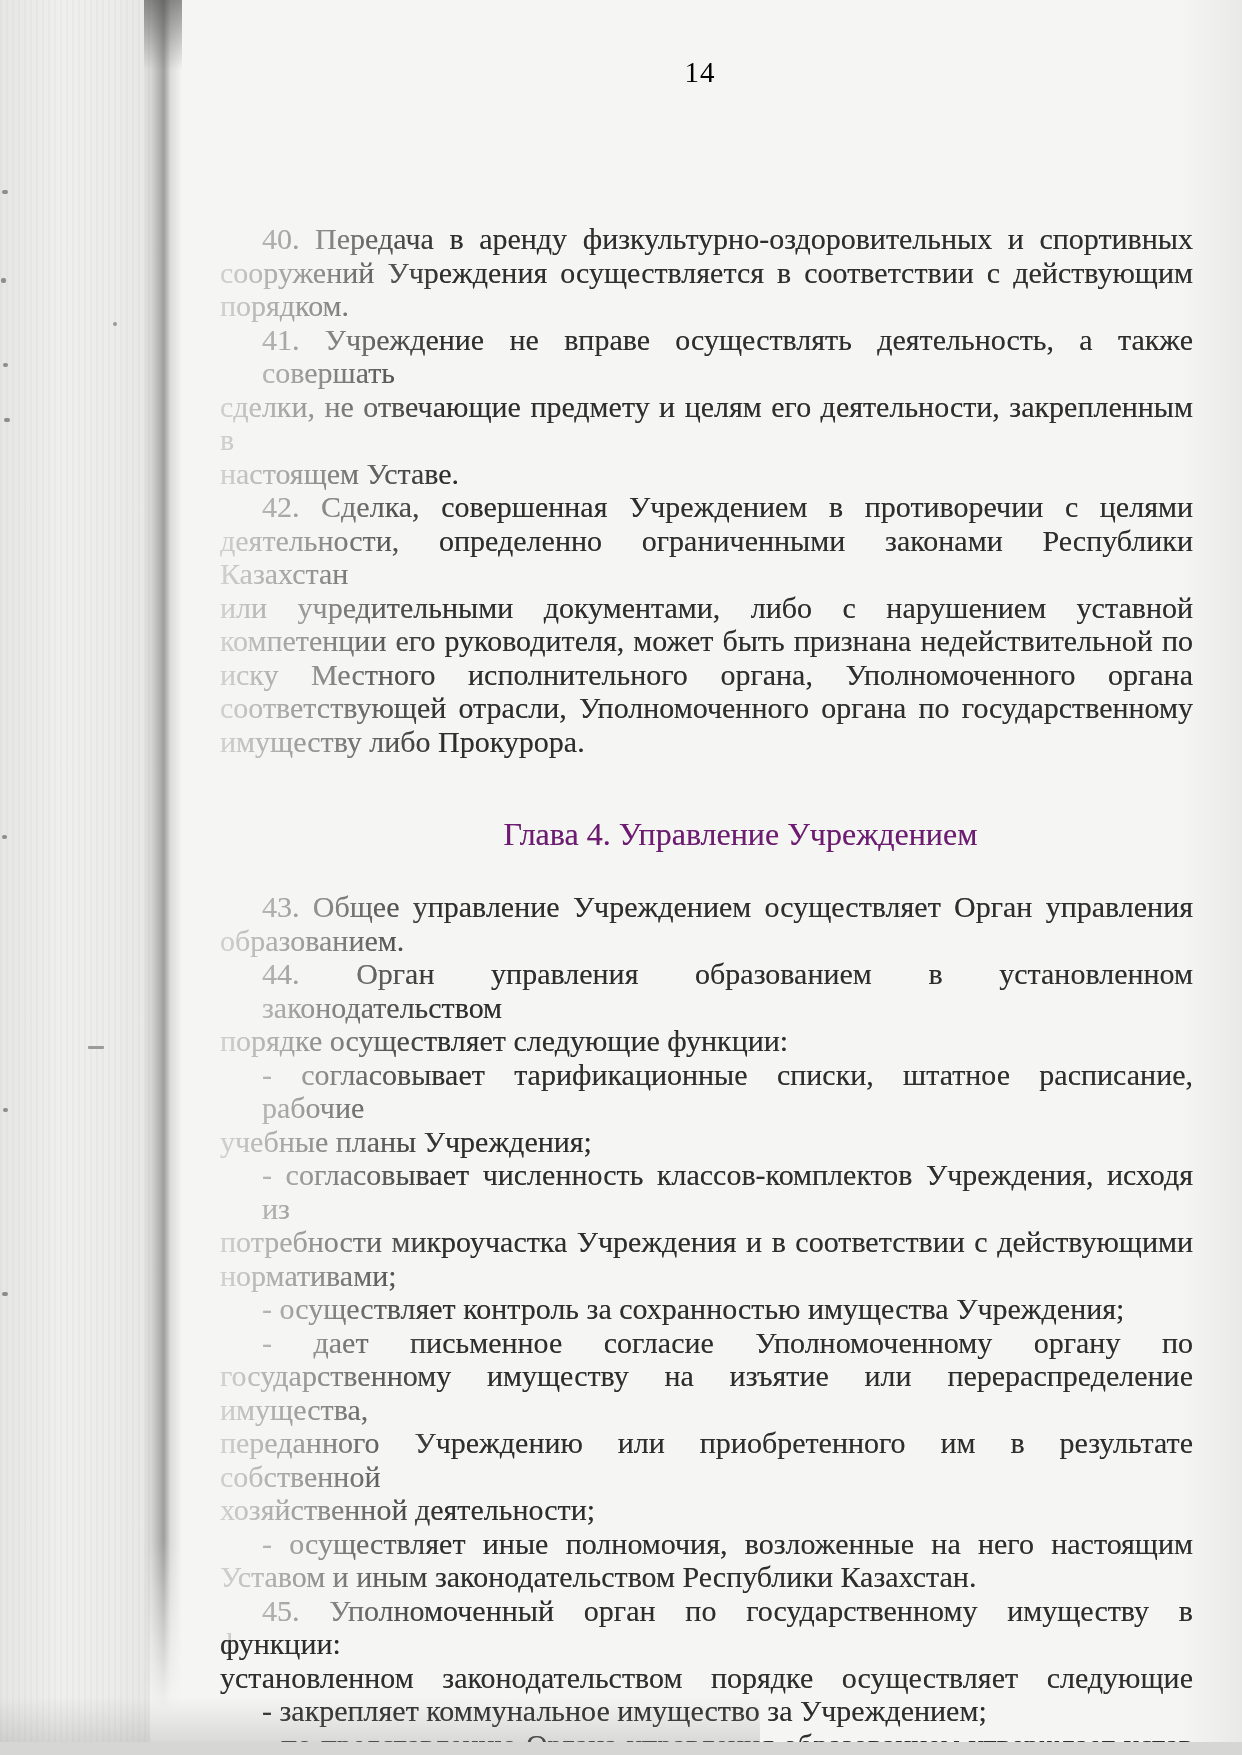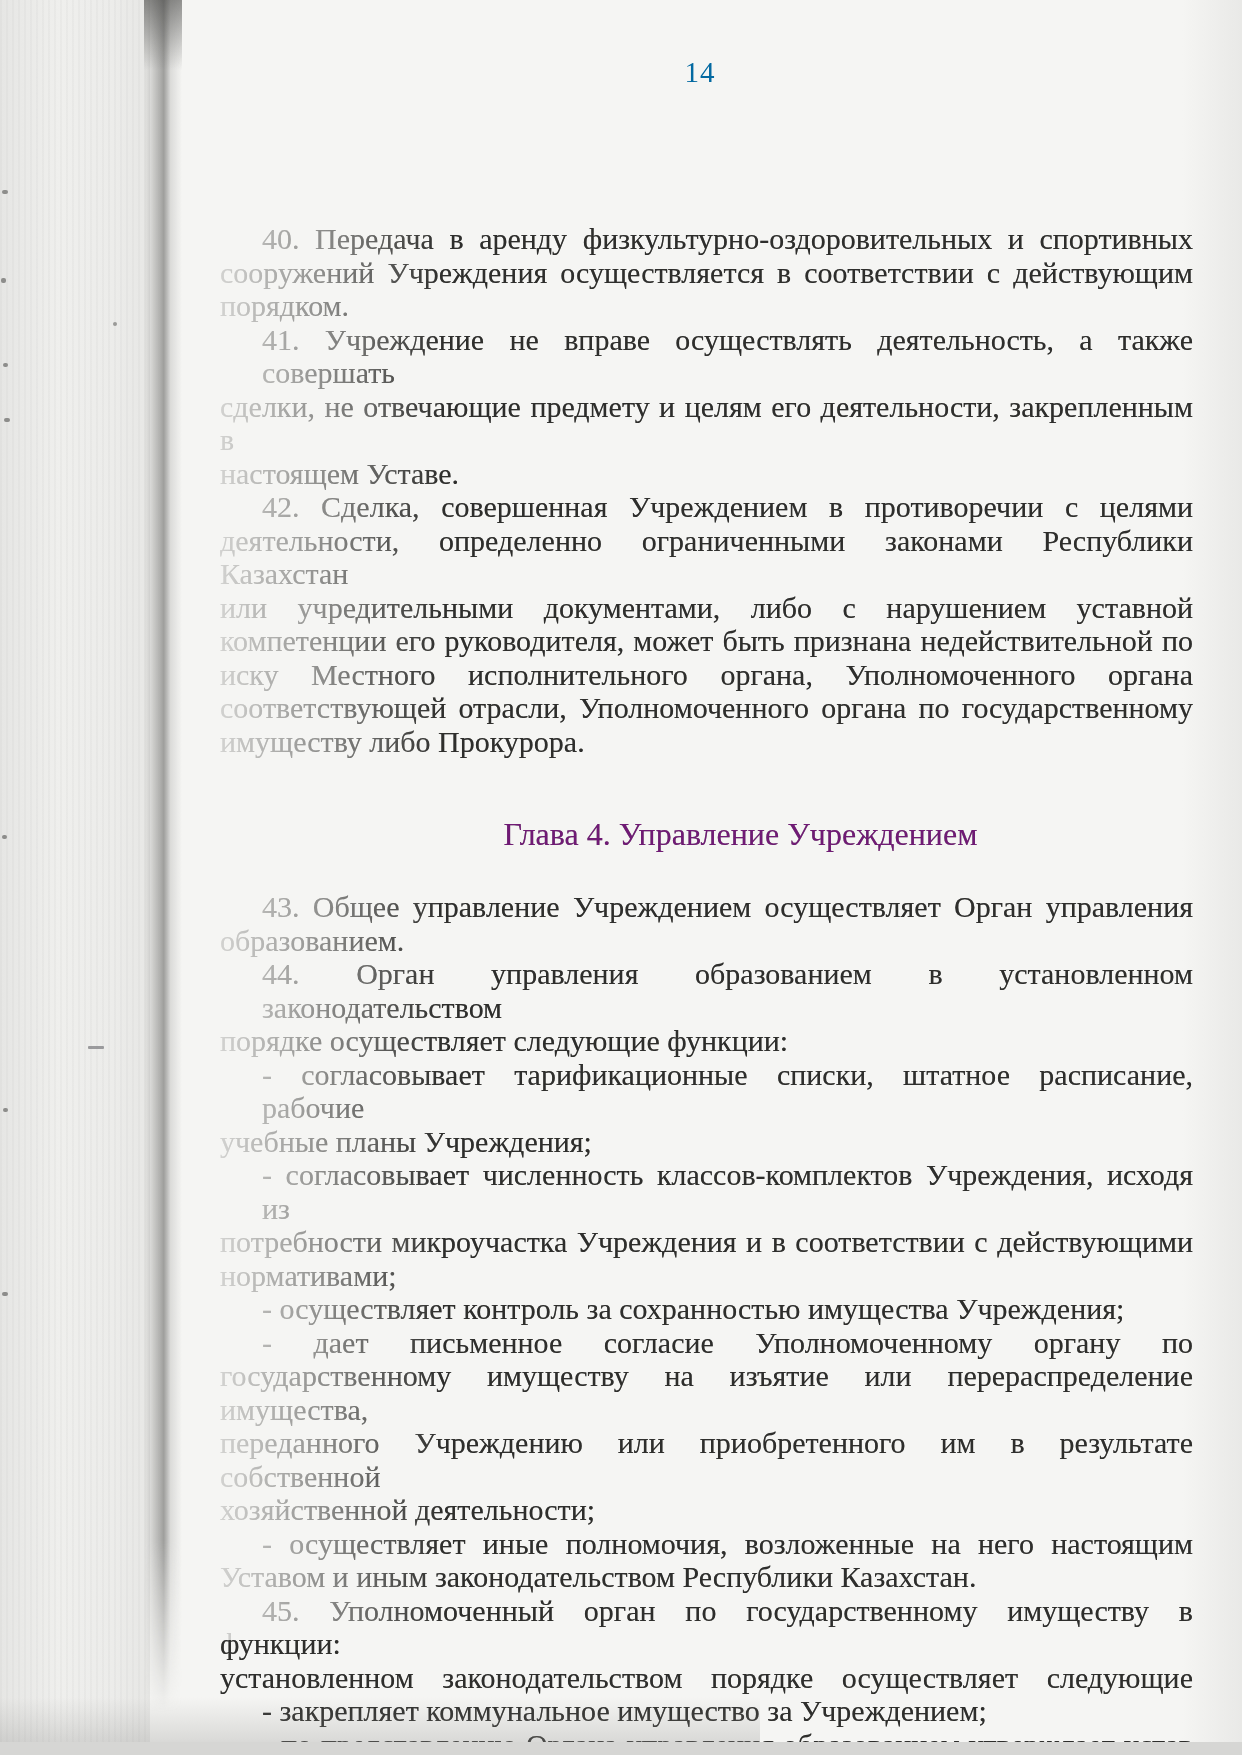--- a/index.html
+++ b/index.html
@@ -50,21 +50,21 @@
     background: linear-gradient(180deg, rgba(150,150,148,0) 0%, rgba(150,150,148,0.30) 100%);
   }
   .bottom-strip {
     position: absolute; left: 0; bottom: 0; width: 100%; height: 13px;
     background: #d6d6d4;
   }
   
   .page-number {
     position: absolute; left: 660px; top: 56px; width: 80px;
     text-align: center;
-    font-size: 29px; color: #0369a1;
+    font-size: 29px; color: #000000;
     letter-spacing: 1px;
   }
   
   .doc {
     position: absolute; left: 220px; top: 222px; width: 973px;
     font-size: 30px; line-height: 33.5px; color: #2e2e2c;
     text-shadow: 0 0 0.5px rgba(46,46,44,0.55);
   }
   .para { margin: 0; }
   .line { text-align: justify; }

